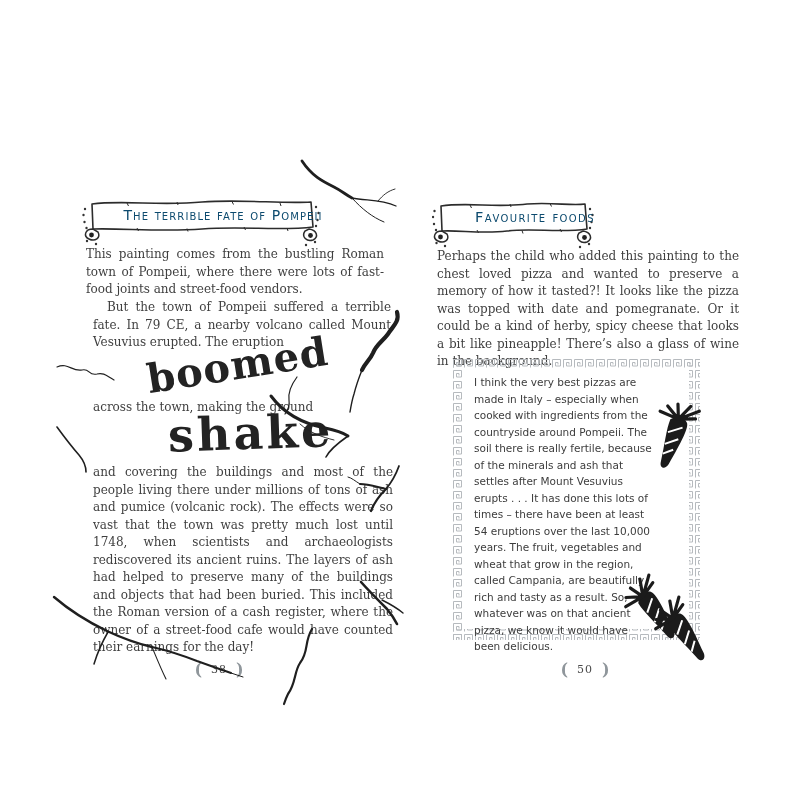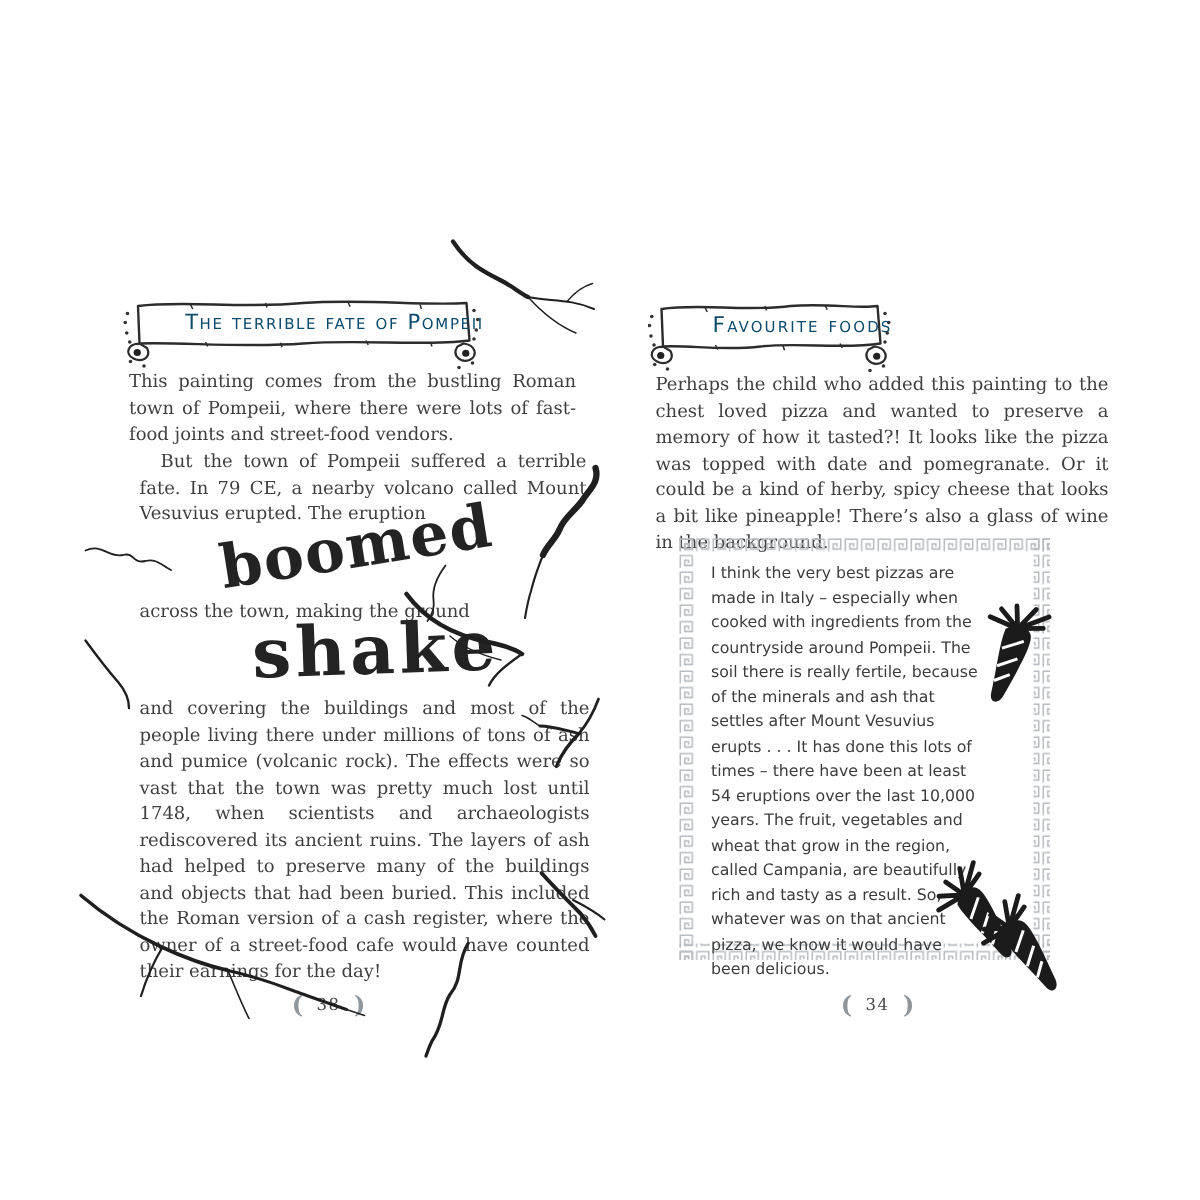--- a/index.html
+++ b/index.html
@@ -146,21 +146,21 @@
     <svg class="abs overlay" style="left:638px;top:396px" width="80" height="90" viewBox="0 0 80 90">
       <use href="#carrot" xlink:href="#carrot" transform="translate(16,6) rotate(6 22 40)"></use>
     </svg>
     <svg class="abs overlay" style="left:620px;top:570px" width="110" height="95" viewBox="0 0 110 95">
       <use href="#carrot" xlink:href="#carrot" transform="translate(18,2) rotate(-48 22 40)"></use>
       <use href="#carrot" xlink:href="#carrot" transform="translate(48,24) rotate(-48 22 40)"></use>
     </svg>
 
     <div class="pagenum abs" style="left:554px;top:660px;width:62px">
       <span class="brk">(</span>
-      <span class="num">34</span>
+      <span class="num">50</span>
       <span class="brk">)</span>
     </div>
   </section>
 
   <svg class="abs overlay" style="left:0;top:0" width="800" height="800" viewBox="0 0 800 800">
     <g stroke="#1f1f1f" fill="none" stroke-linecap="round">
 
       <path d="M302,161 C312,176 322,181 334,187 C342,191 346,195 352,198" stroke-width="2.8"></path>
       <path d="M352,198 C366,201 380,199 396,206" stroke-width="1.3"></path>
       <path d="M378,201 C383,195 388,191 395,189" stroke-width="0.9"></path>

